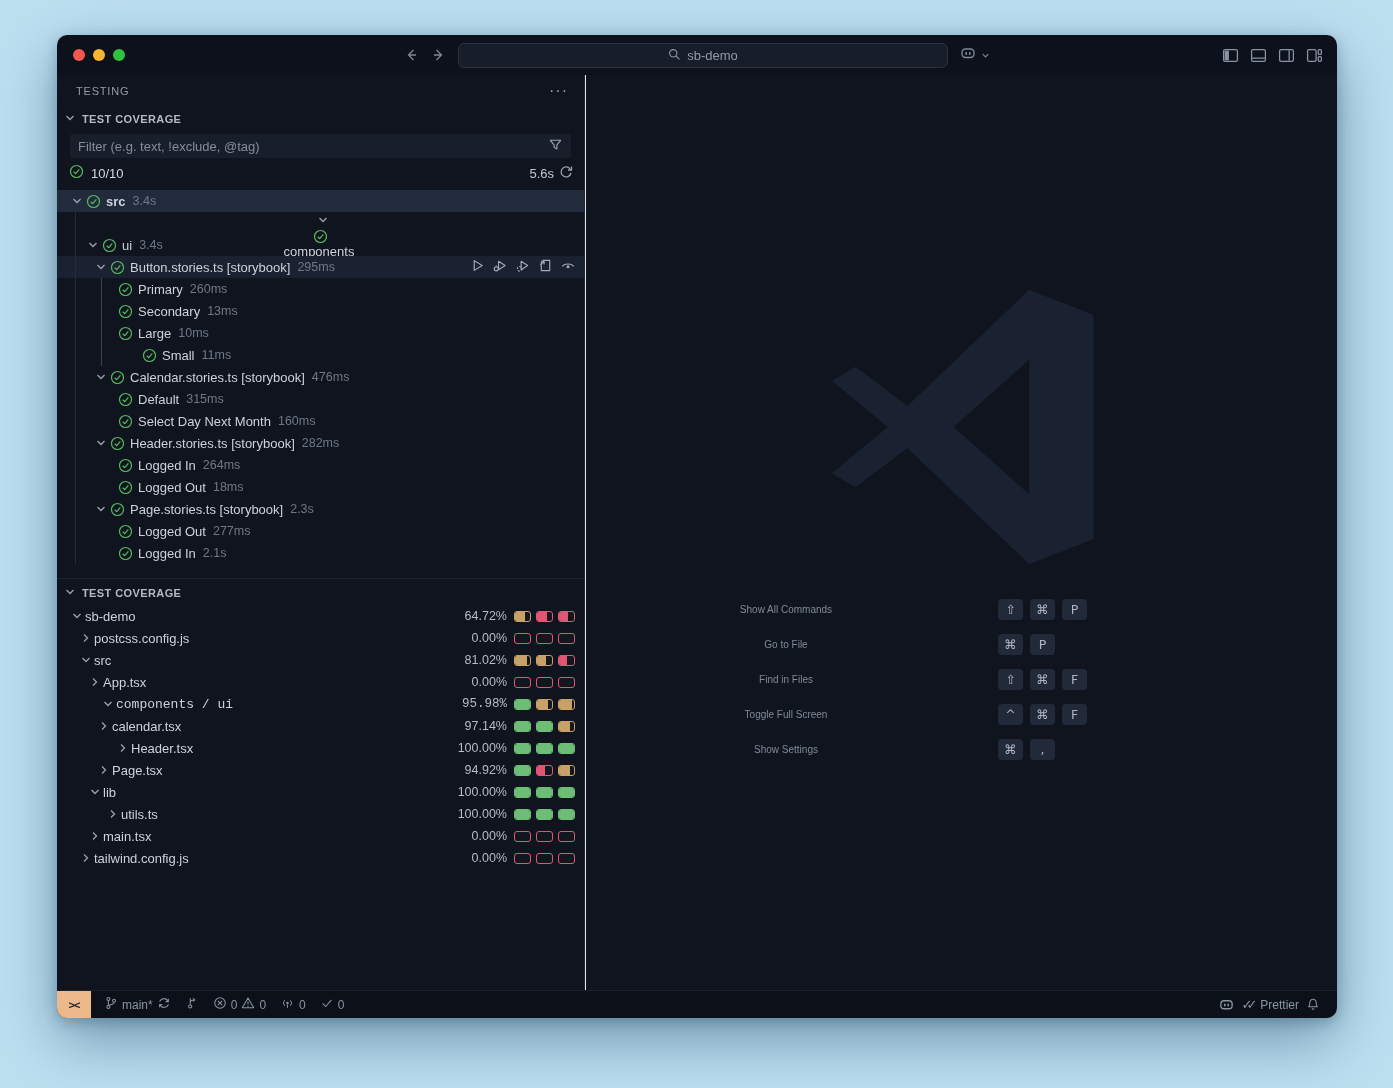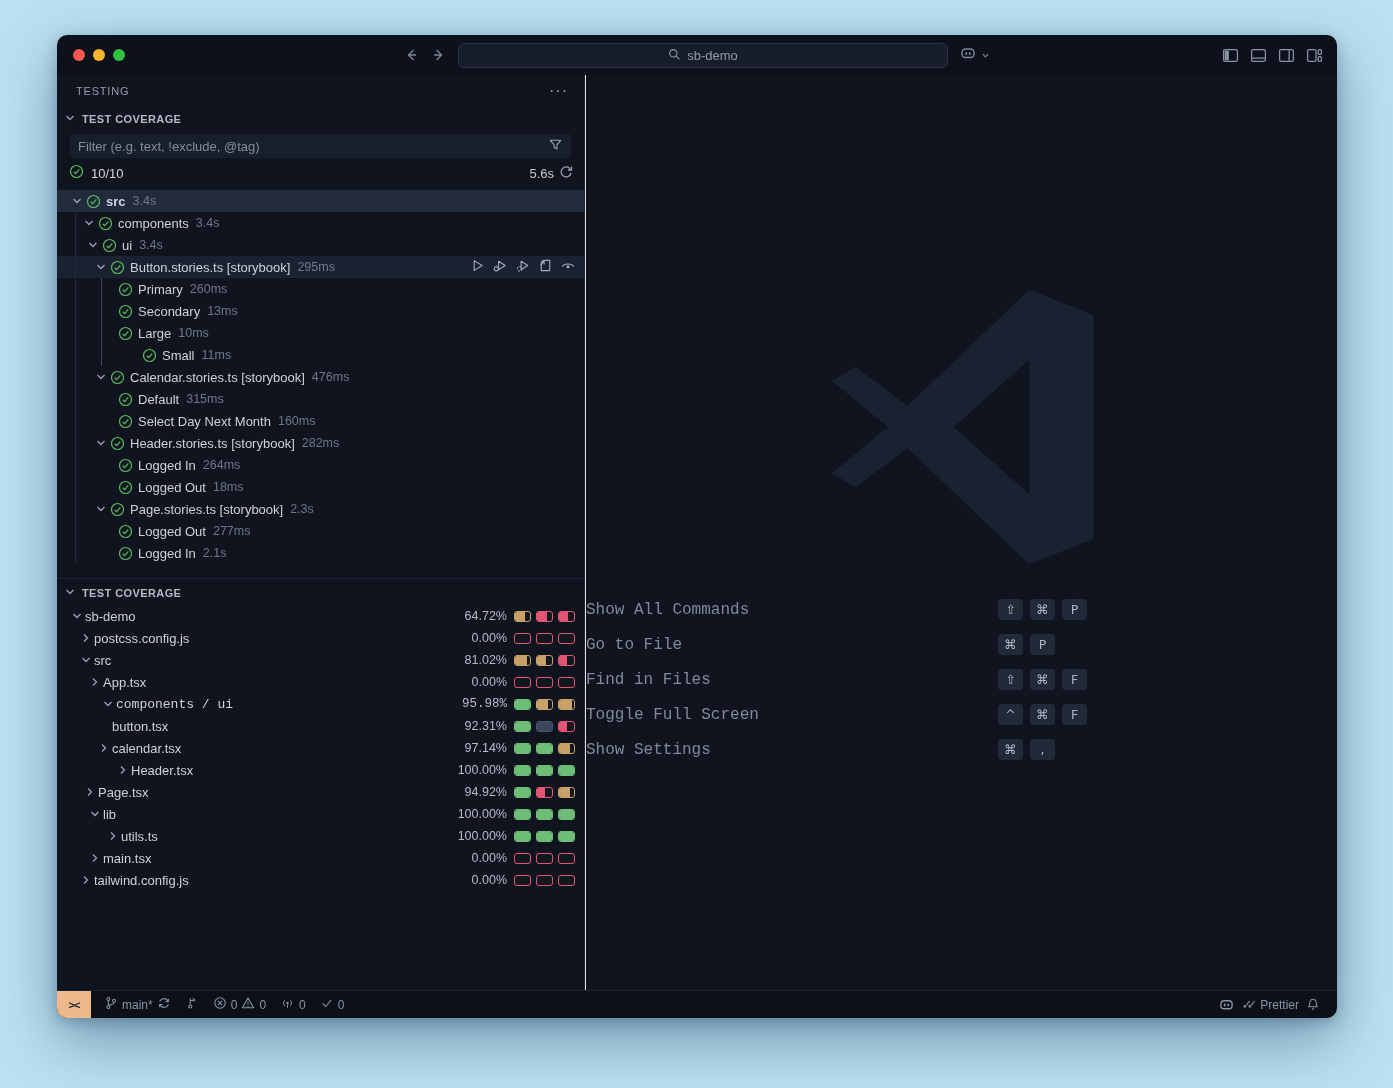--- a/index.html
+++ b/index.html
@@ -84,21 +84,21 @@
   .crow .lbl { flex:1; overflow:hidden; }
   .crow .pct { color:#b5bcc8; font-size:12.5px; margin-right:7px; }
   .bars { display:flex; gap:5px; margin-right:9px; }
   .bar { width:17px; height:11px; border-radius:3px; border:1px solid; overflow:hidden; background:#11161f; }
   .bar i { display:block; height:100%; }
   
   .editor { position:absolute; left:529px; top:40px; right:0; bottom:28px; background:#0f141e; }
   .watermark { position:absolute; left:236px; top:212px; }
   .shortcuts { position:absolute; left:0; top:517px; right:0; }
   .sc-row { height:35px; display:flex; align-items:center; }
-  .sc-label { width:400px; text-align:left; color:#818a99; font-size:16px;font-family:Liberation Mono, monospace; }
+  .sc-label { width:400px; text-align:center; color:#818a99; font-size:10px; }
   .sc-keys { display:flex; margin-left:5px; }
   .kcap {
     min-width:25px; height:21px; padding:0 6px; margin-left:7px;
     background:#222a39; border-radius:4px; color:#aeb6c4; font-size:12.5px;
     display:inline-flex; align-items:center; justify-content:center;
     font-family:"DejaVu Sans",sans-serif;
   }
   
   .statusbar {
     position:absolute; left:0; right:0; bottom:0; height:28px;
@@ -227,21 +227,21 @@
           </span>
           <span class="tick">
             <svg width="15" height="15" viewBox="0 0 16 16">
               <circle cx="8" cy="8" r="6.4" fill="none" stroke="#57b85f" stroke-width="1.3"></circle>
               <path d="M5 8.2 L7.2 10.3 L11 5.8" fill="none" stroke="#57b85f" stroke-width="1.3"></path>
             </svg>
           </span>
           <span class="lbl" style="font-weight: bold;">src</span>
           <span class="time">3.4s</span>
         </div>
-        <div class="trow" style="padding-left: 24px;">
+        <div class="trow" style="padding-left: 4px; flex-direction: column;">
           <span class="chev">
             <svg width="16" height="16" viewBox="0 0 16 16">
               <path d="M4.5 6 L8 9.5 L11.5 6" fill="none" stroke="#9aa3b2" stroke-width="1.3"></path>
             </svg>
           </span>
           <span class="tick">
             <svg width="15" height="15" viewBox="0 0 16 16">
               <circle cx="8" cy="8" r="6.4" fill="none" stroke="#57b85f" stroke-width="1.3"></circle>
               <path d="M5 8.2 L7.2 10.3 L11 5.8" fill="none" stroke="#57b85f" stroke-width="1.3"></path>
             </svg>
@@ -562,36 +562,20 @@
               </span>
               <span class="bar" style="border-color: rgb(200, 161, 104);">
                 <i style="width: 70%; background: rgb(200, 161, 104);"></i>
               </span>
               <span class="bar" style="border-color: rgb(200, 161, 104);">
                 <i style="width: 85%; background: rgb(200, 161, 104);"></i>
               </span>
             </span>
           </div>
           <div class="crow" style="padding-left: 39px;">
-            <span class="chev"></span>
-            <span class="lbl">button.tsx</span>
-            <span class="pct">92.31%</span>
-            <span class="bars">
-              <span class="bar" style="border-color: rgb(109, 189, 118);">
-                <i style="width: 100%; background: rgb(109, 189, 118);"></i>
-              </span>
-              <span class="bar" style="border-color: rgb(73, 83, 107);">
-                <i style="width: 100%; background: rgb(60, 71, 92);"></i>
-              </span>
-              <span class="bar" style="border-color: rgb(226, 86, 115);">
-                <i style="width: 50%; background: rgb(226, 86, 115);"></i>
-              </span>
-            </span>
-          </div>
-          <div class="crow" style="padding-left: 39px;">
             <span class="chev">
               <svg width="16" height="16" viewBox="0 0 16 16">
                 <path d="M6 4.5 L9.5 8 L6 11.5" fill="none" stroke="#9aa3b2" stroke-width="1.3"></path>
               </svg>
             </span>
             <span class="lbl">calendar.tsx</span>
             <span class="pct">97.14%</span>
             <span class="bars">
               <span class="bar" style="border-color: rgb(109, 189, 118);">
                 <i style="width: 100%; background: rgb(109, 189, 118);"></i>
@@ -617,21 +601,21 @@
                 <i style="width: 100%; background: rgb(109, 189, 118);"></i>
               </span>
               <span class="bar" style="border-color: rgb(109, 189, 118);">
                 <i style="width: 100%; background: rgb(109, 189, 118);"></i>
               </span>
               <span class="bar" style="border-color: rgb(109, 189, 118);">
                 <i style="width: 100%; background: rgb(109, 189, 118);"></i>
               </span>
             </span>
           </div>
-          <div class="crow" style="padding-left: 25px;">
+          <div class="crow" style="padding-left: 39px;">
             <span class="chev">
               <svg width="16" height="16" viewBox="0 0 16 16">
                 <path d="M6 4.5 L9.5 8 L6 11.5" fill="none" stroke="#9aa3b2" stroke-width="1.3"></path>
               </svg>
             </span>
             <span class="lbl">Page.tsx</span>
             <span class="pct">94.92%</span>
             <span class="bars">
               <span class="bar" style="border-color: rgb(109, 189, 118);">
                 <i style="width: 100%; background: rgb(109, 189, 118);"></i>

